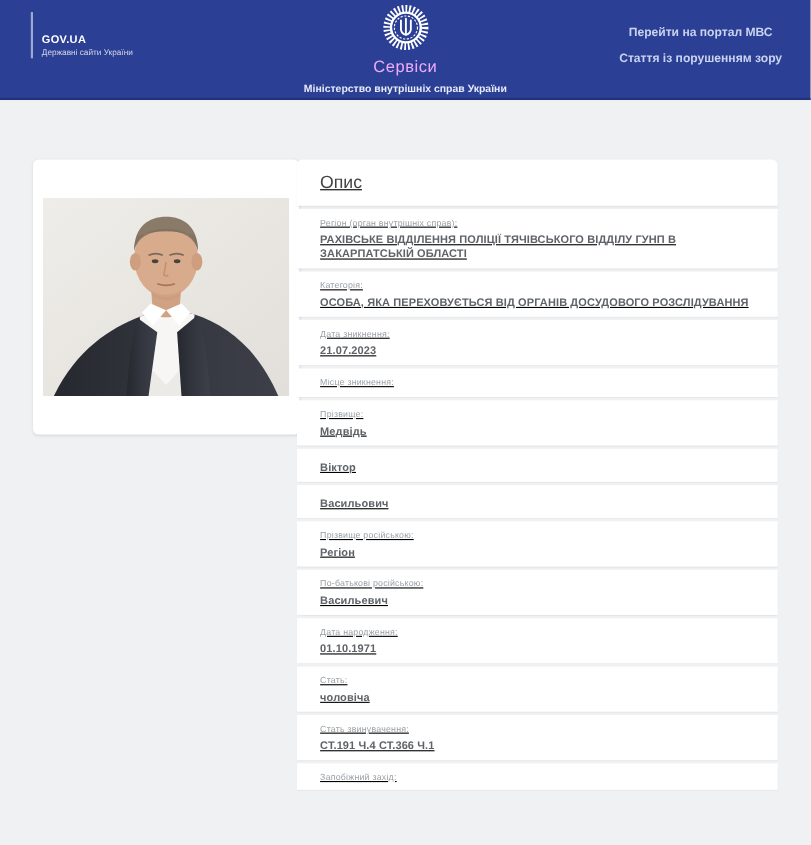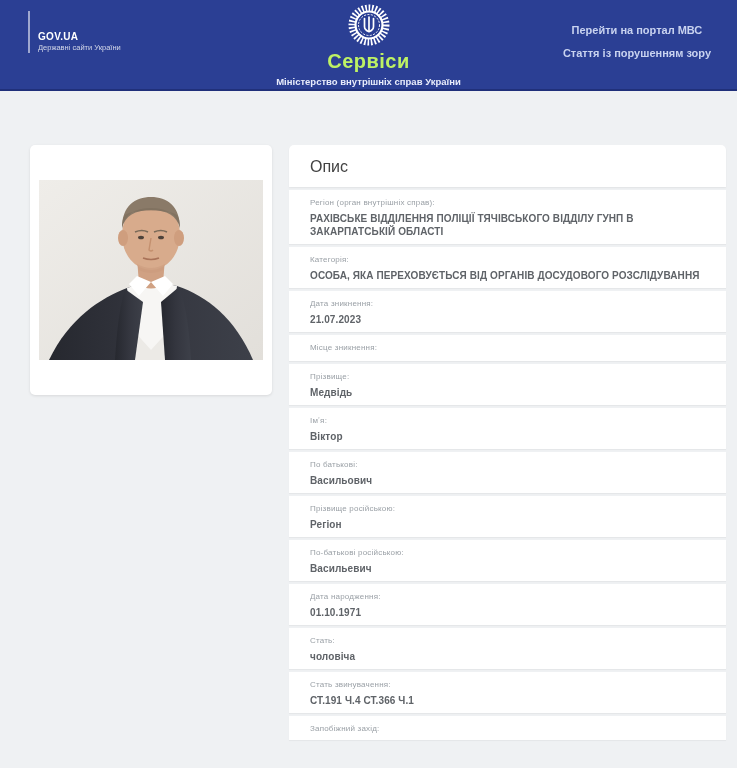--- a/index.html
+++ b/index.html
@@ -24,21 +24,21 @@
     padding-left:8px; color:#ffffff;
   }
   .govua-title { font-size:10px; font-weight:bold; letter-spacing:.3px; line-height:12px;margin-top:20px; }
   .govua-sub { font-size:7.5px; color:rgba(255,255,255,.78); line-height:10px; }
 
   .brand {
     position:absolute; top:3px; left:0; width:737px;
     display:flex; flex-direction:column; align-items:center;
   }
   .emblem { width:44px; height:44px; }
-  .brand-title { color:#bef264; font-size:20px; font-weight:700; letter-spacing:.5px; line-height:26px; margin-top:1px; }
+  .brand-title { color:#f0abfc; font-size:15px; font-weight:400; letter-spacing:.5px; line-height:26px; margin-top:1px; }
   .brand-sub { color:#e8ecfb; font-size:9.5px; font-weight:bold; line-height:12px; margin-top:2px; }
 
   .header-links {
     position:absolute; top:24px; right:26px;
     display:flex; flex-direction:column; align-items:center; gap:11px;
   }
   .header-link {
     color:#c9d3f0; font-size:11px; font-weight:bold; line-height:12px;
     text-decoration:none; cursor:pointer;
   }
@@ -48,22 +48,22 @@
 
   .photo-card {
     position:absolute; top:54px; left:30px; width:242px; height:250px;
     background:#ffffff; border-radius:5px;
     box-shadow:0 1px 3px rgba(0,0,0,.10);
     display:flex; align-items:center; justify-content:center;
   }
   .photo-frame { width:224px; height:180px; }
 
   .desc-card {
-    position:absolute; top:54px; left:289px; width:437px; height:623px;
-    display:flex; flex-direction:column; gap:3px;
+    position:absolute; top:54px; left:270px; width:437px; height:623px;
+    display:flex; flex-direction:column; gap:3px;text-decoration:underline;
   }
   .desc-title-block {
     background:#ffffff; border-radius:5px 5px 0 0;
     padding:13px 21px 11px;
     box-shadow:0 1px 2px rgba(0,0,0,.06);
   }
   .desc-title { font-size:16px; color:#424242; font-weight:400; }
   .rows { display:flex; flex-direction:column; gap:3px; }
   .row {
     background:#ffffff; padding:7px 21px 6px;
@@ -183,26 +183,24 @@
     <div class="row-label">Місце зникнення:</div>
     <div class="row-value"></div>
   </div>
 
   <div class="row">
     <div class="row-label">Прізвище:</div>
     <div class="row-value">Медвідь</div>
   </div>
 
   <div class="row">
-    <div class="row-label">Імʼя:</div>
     <div class="row-value">Віктор</div>
   </div>
 
   <div class="row">
-    <div class="row-label">По батькові:</div>
     <div class="row-value">Васильович</div>
   </div>
 
   <div class="row">
     <div class="row-label">Прізвище російською:</div>
     <div class="row-value">Регіон</div>
   </div>
 
 
   <div class="row">

